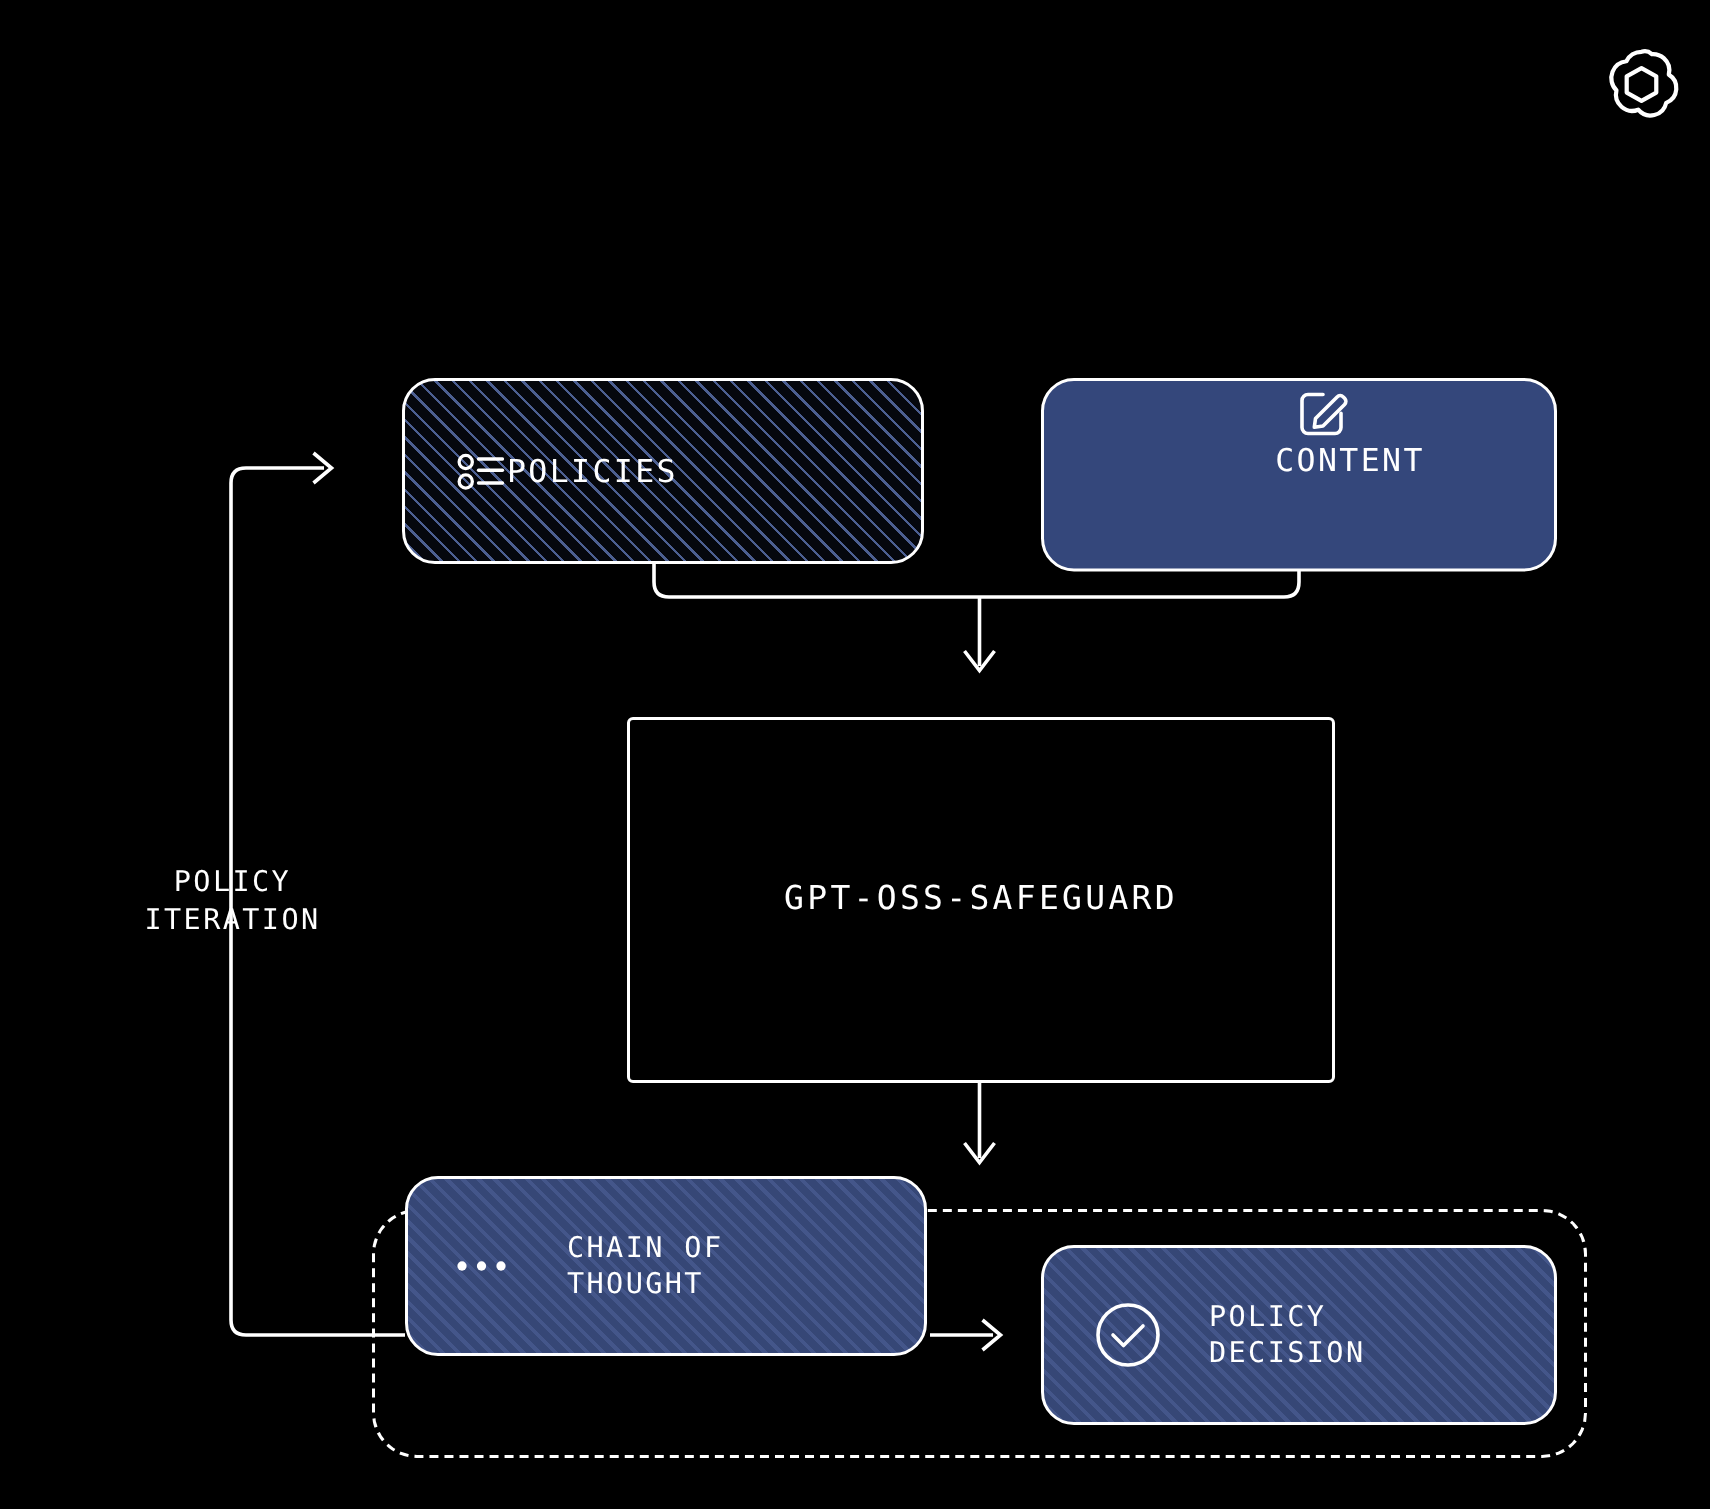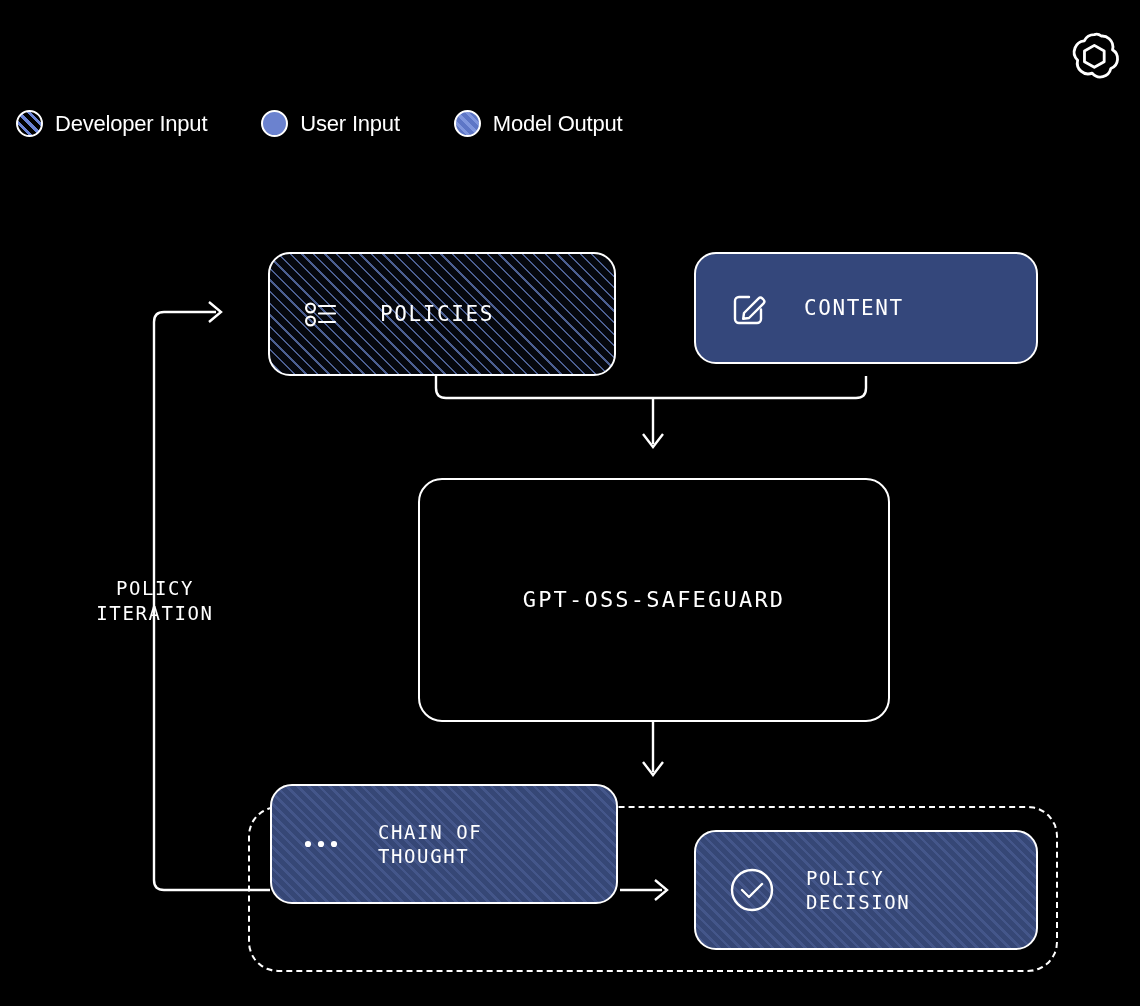--- a/index.html
+++ b/index.html
@@ -48,33 +48,33 @@
   }
 
   
   #policies{
     left:268px;top:252px;width:348px;height:124px;
     background-color:#05070d;
     background-image:repeating-linear-gradient(45deg,
       #4c5f91 0px,#4c5f91 1.6px,#05070d 1.6px,#05070d 8.2px);
     padding-left:34px;
   }
-  #policies .lbl{font-size:21px;margin-left:42px;}
+  #policies .lbl{font-size:21px;}
 
   
   #content{
-    left:694px;top:252px;width:344px;height:112px;
-    background:#34477b;padding-left:34px;
+    left:694px;top:252px;width:344px;height:129px;
+    background:#34477b;padding-left:34px;flex-direction:column;
   }
   #content .lbl{font-size:21px;margin-left:34px;}
 
   
   #safeguard{
     left:418px;top:478px;width:472px;height:244px;
-    background:#000;justify-content:center;border-radius:24px;
+    background:#000;justify-content:center;border-radius:4px;
   }
   #safeguard .lbl{font-size:22px;letter-spacing:2.2px;}
 
   
   #model-group{
     position:absolute;left:248px;top:806px;width:810px;height:166px;
     box-sizing:border-box;border-radius:30px;
     border:2.6px dashed #ffffff;
   }
 
@@ -113,34 +113,20 @@
 <body>
 
 <div class="stage">
 
 
   <svg class="oai-logo" viewBox="0 0 48 48" aria-hidden="true">
     <path d="M24.3 4.2c-4.0 0-7.6 2.3-9.3 5.8-3.8.4-7.1 2.9-8.5 6.5-1.6 4.0-.6 8.5 2.4 11.4-.9 3.7.3 7.6 3.1 10.1 2.8 2.5 6.8 3.2 10.3 1.8 2.4 2.9 6.2 4.2 9.9 3.3 3.7-.9 6.5-3.8 7.3-7.5 3.5-1.4 5.9-4.6 6.2-8.3.3-3.7-1.5-7.2-4.6-9.1.9-3.7-.3-7.6-3.1-10.1-2.0-1.8-4.6-2.7-7.3-2.5-1.7-1.5-3.9-2.3-6.4-1.4z" fill="none" stroke="#ffffff" stroke-width="2.6" stroke-linejoin="round"></path>
     <path d="M24.3 14.2 L33.4 19.3 L33.4 29.3 L24.3 34.4 L15.2 29.3 L15.2 19.3 Z" fill="none" stroke="#ffffff" stroke-width="2.6" stroke-linejoin="round"></path>
   </svg>
 
-  <div class="legend">
-    <div class="legend-item">
-      <span class="swatch sw-dev"></span>
-      <span class="legend-label">Developer Input</span>
-    </div>
-    <div class="legend-item">
-      <span class="swatch sw-user"></span>
-      <span class="legend-label">User Input</span>
-    </div>
-    <div class="legend-item">
-      <span class="swatch sw-model"></span>
-      <span class="legend-label">Model Output</span>
-    </div>
-  </div>
 
   <svg class="wires" viewBox="0 0 1140 1006" aria-hidden="true">
     <g fill="none" stroke="#ffffff" stroke-width="2.4" stroke-linecap="butt" stroke-linejoin="round">
 
       <path d="M436 376 L436 388 Q436 398 446 398 L856 398 Q866 398 866 388 L866 376"></path>
 
       <path d="M653 398 L653 444"></path>
 
       <path d="M653 722 L653 772"></path>
 

